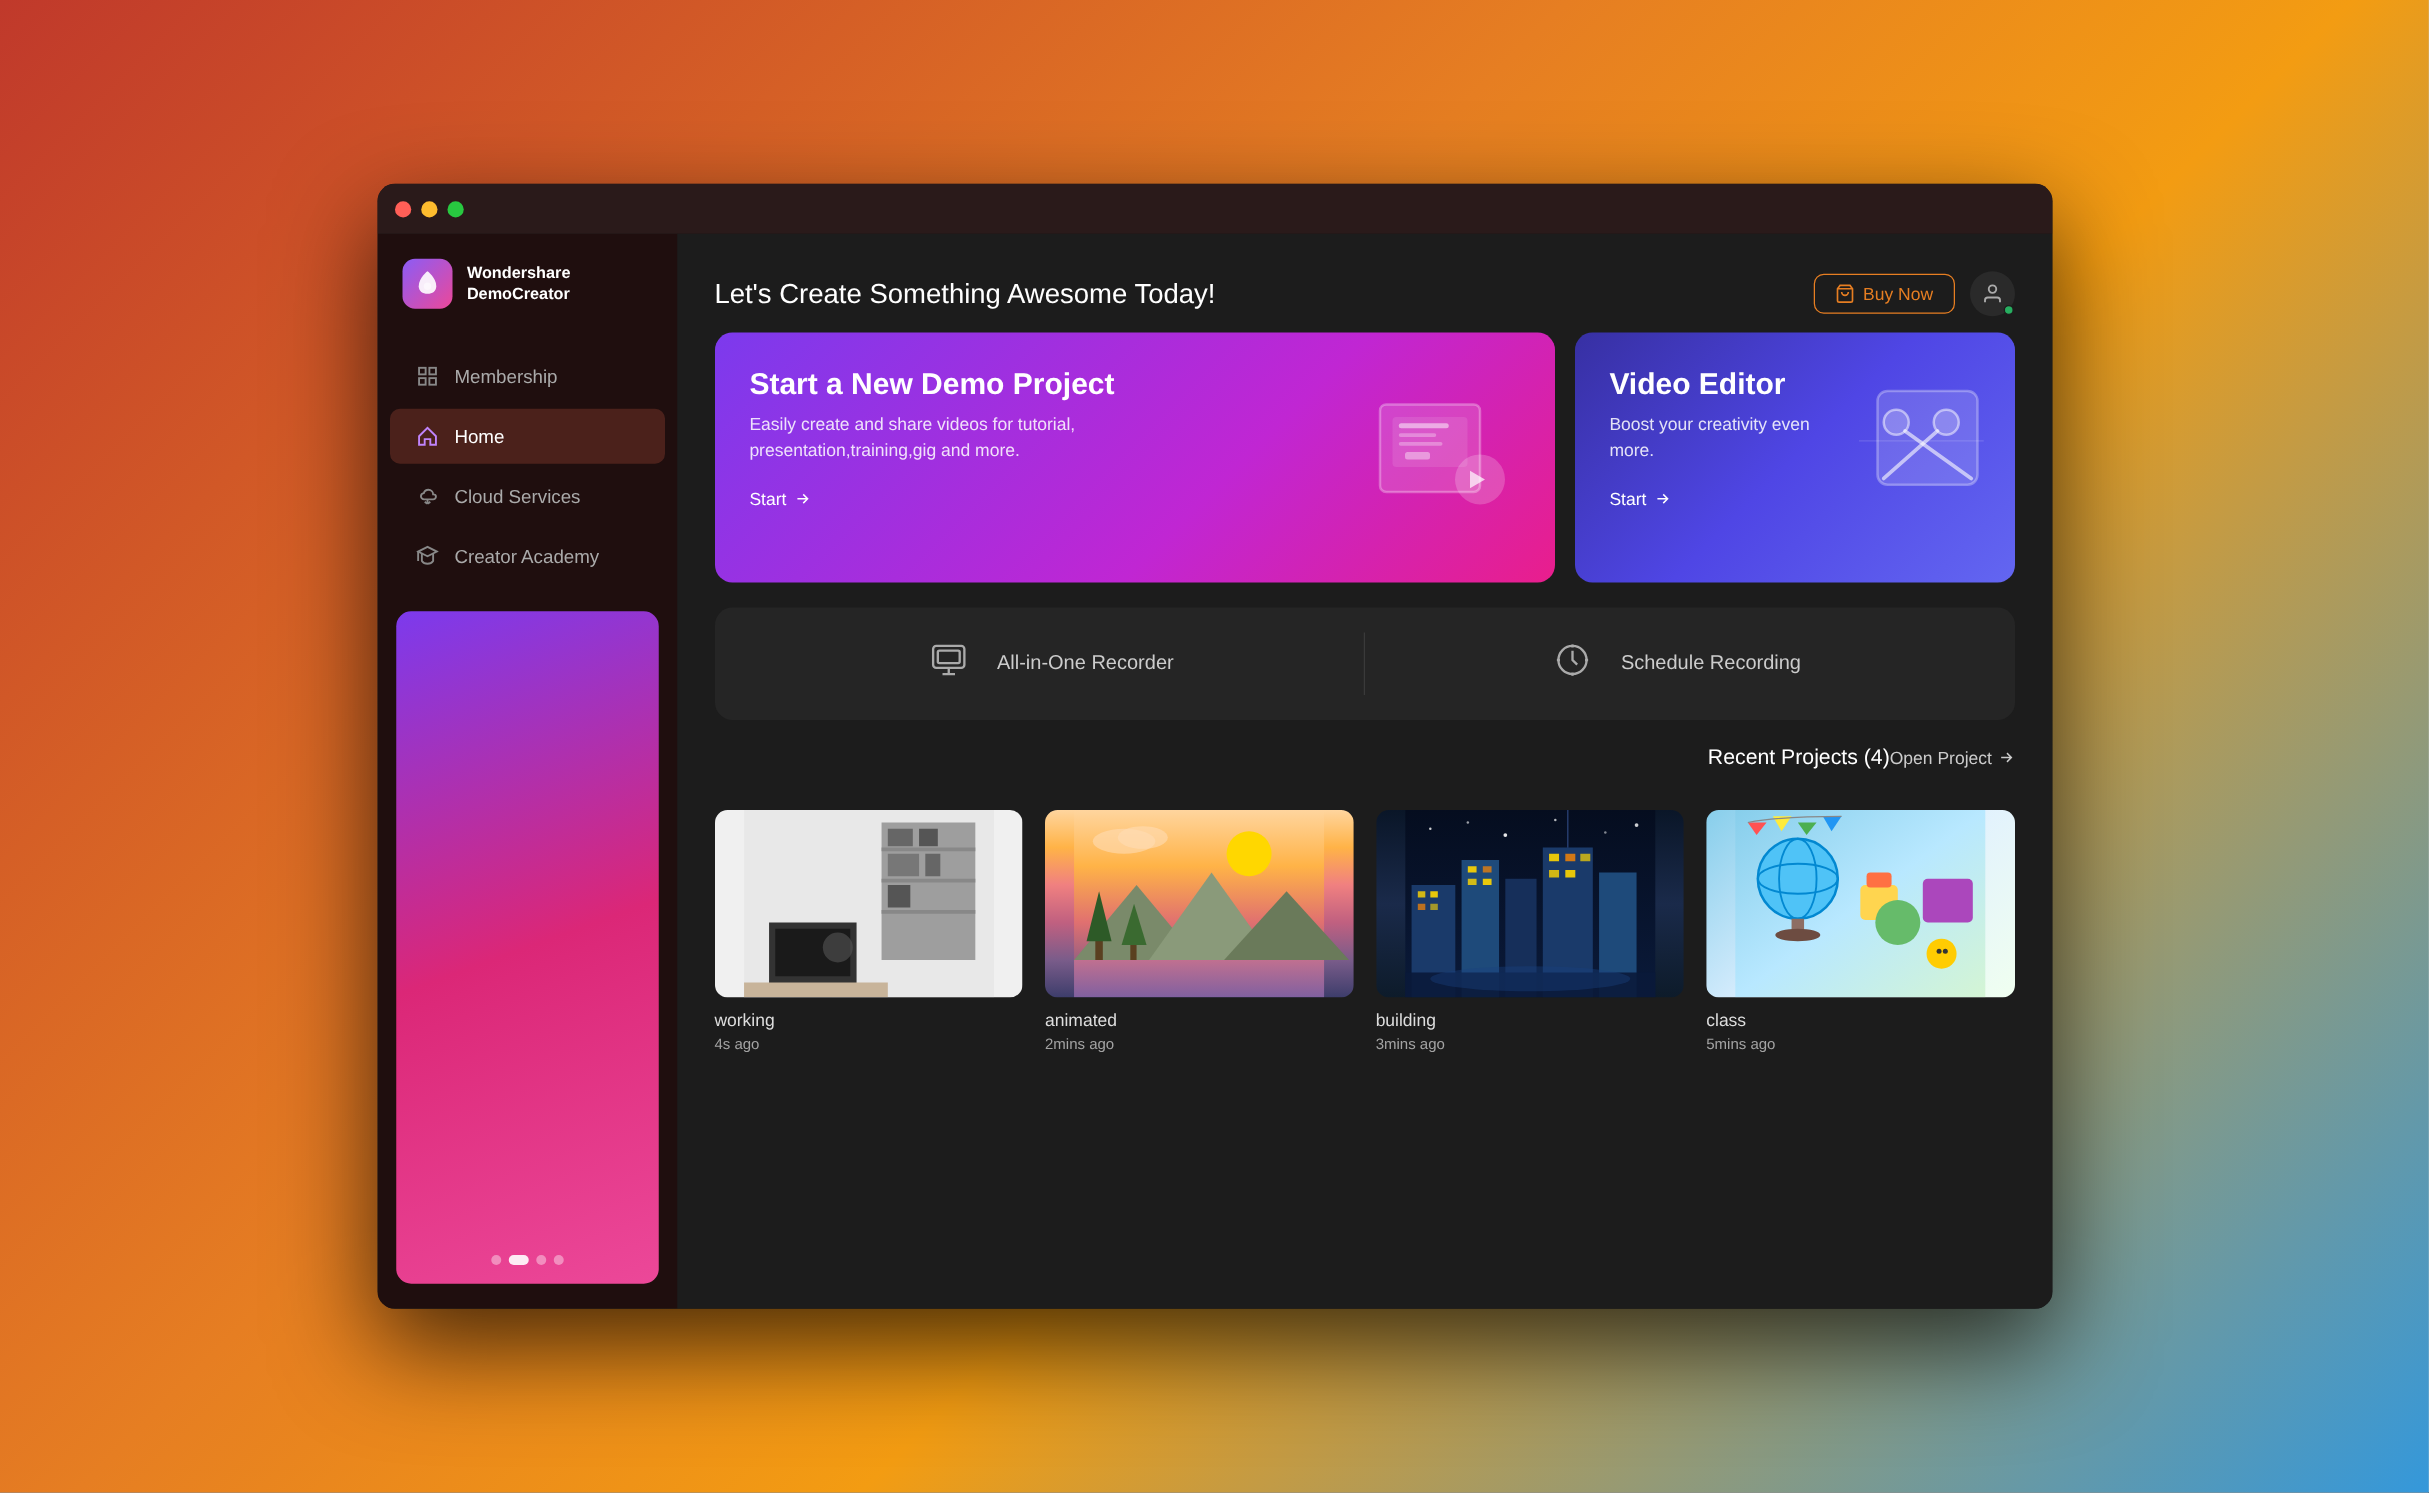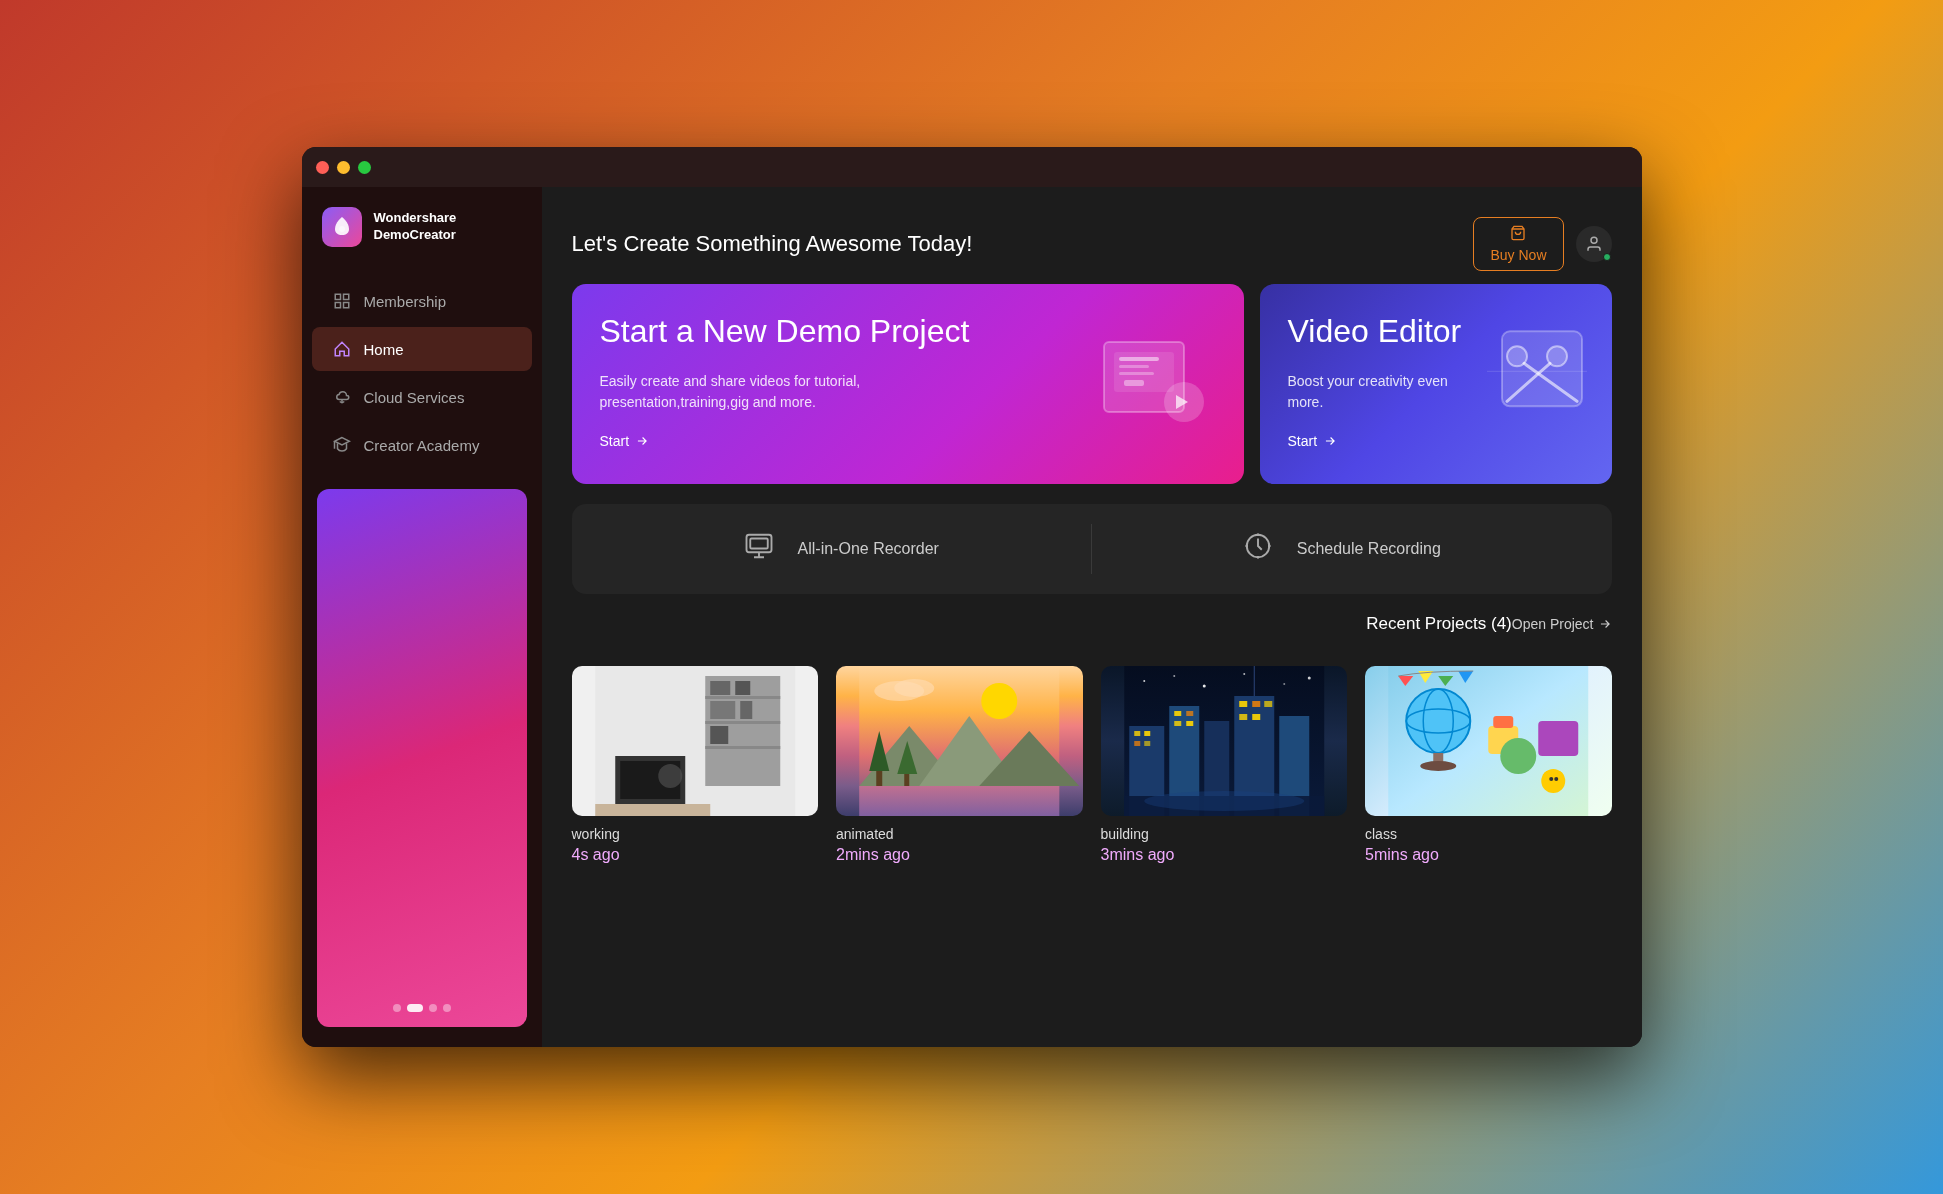--- a/index.html
+++ b/index.html
@@ -139,21 +139,20 @@
       background: transparent;
       border: 1.5px solid #e67e22;
       color: #e67e22;
       padding: 7px 16px;
       border-radius: 8px;
       cursor: pointer;
       font-size: 14px;
       display: flex;
       align-items: center;
       gap: 6px;
-      flex-direction: column;
     }
     .user-avatar {
       width: 36px; height: 36px;
       background: #2a2a2a;
       border-radius: 50%;
       display: flex; align-items: center; justify-content: center;
       color: #aaa;
       font-size: 16px;
       cursor: pointer;
       position: relative;
@@ -185,23 +184,23 @@
       background: linear-gradient(135deg, #3730a3 0%, #4f46e5 50%, #6366f1 100%);
       border-radius: 14px;
       padding: 28px 28px 22px 28px;
       position: relative;
       overflow: hidden;
       min-height: 200px;
       flex-shrink: 0;
     }
     .card-title {
       color: white;
-      font-size: 32px;
-      font-weight: 400;
-      margin-bottom: 21px;
+      font-size: 24px;
+      font-weight: 700;
+      margin-bottom: 6px;
       line-height: 1.2;
     }
     .card-desc {
       color: rgba(255,255,255,0.85);
       font-size: 14px;
       line-height: 1.5;
       max-width: 60%;
       margin-bottom: 20px;
     }
     .card-start {
@@ -278,22 +277,22 @@
       overflow: hidden;
       margin-bottom: 10px;
       position: relative;
     }
     .project-name {
       color: #ddd;
       font-size: 14px;
       margin-bottom: 4px;
     }
     .project-time {
-      color: #f0abfc;
-      font-size: 16px;
+      color: #a3a3a3;
+      font-size: 12px;
     }
     
     .working-scene {
       width: 100%; height: 100%;
       background: #f0f0f0;
       position: relative;
       overflow: hidden;
     }
     
     .animated-scene {

